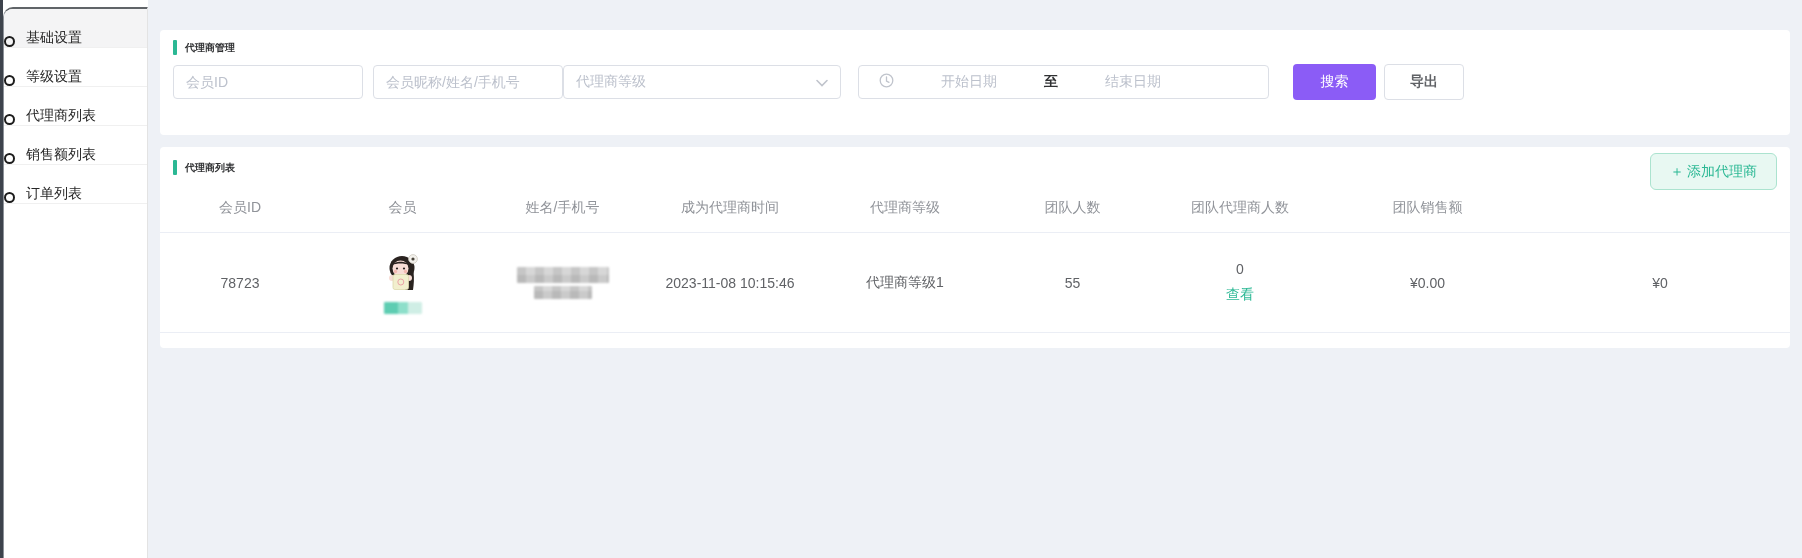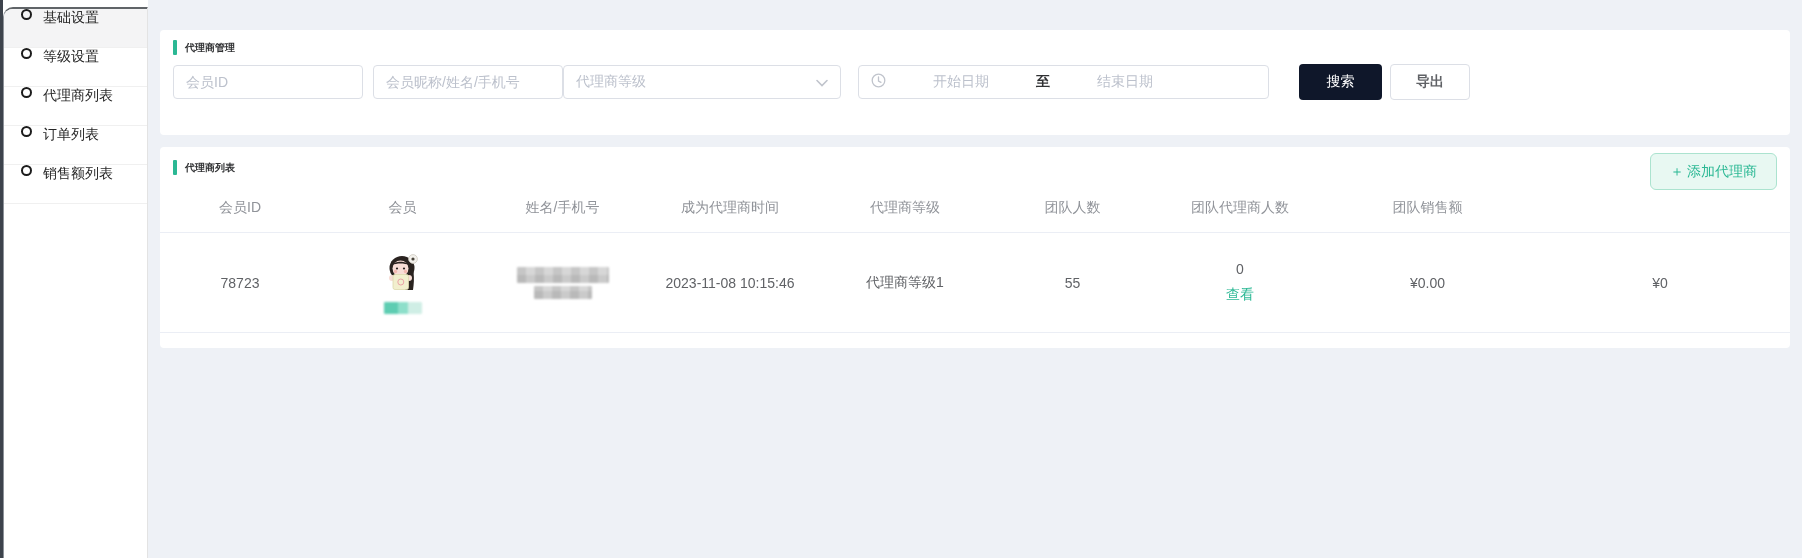--- a/index.html
+++ b/index.html
@@ -19,22 +19,22 @@
   .sidebar {
     position:absolute; left:3px; top:7px; width:145px; height:551px;
     background:#ffffff;
     border-top:2px solid #606468;
     border-left:1px solid #8d9299;
     border-right:1px solid #e3e3e3;
     border-top-left-radius:10px;
     overflow:hidden;
   }
   .sidebar-item {
-    height:39px; display:flex; align-items:flex-start; gap:11px;
-    padding-left:17px; border-bottom:1px solid #f0f0f0;
+    height:39px; display:flex; align-items:flex-end; gap:11px;
+    border-bottom:1px solid #f0f0f0;
     font-size:14px; color:#262626; cursor:pointer; background:#fff;
   }
   .sidebar-item:first-child { background:#f4f4f5; }
   .circle-icon {
     width:11px; height:11px; border:2px solid #1c1c1c; border-radius:50%; flex:0 0 auto;
   }
 
   
   .main { position:absolute; left:148px; top:0; width:1654px; height:558px; background:#eef1f6; }
   .card { position:absolute; left:12px; width:1630px; background:#fff; border-radius:4px; }
@@ -55,27 +55,27 @@
   .input-gap1 { margin-right:10px; }
   .input-gap2 { }
   .select-box {
     width:278px; height:34px; border:1px solid #dcdfe6; border-radius:4px;
     display:flex; align-items:center; justify-content:space-between;
     padding:0 12px; font-size:14px; color:#bcc1cc; background:#fff;
     margin-right:17px; cursor:pointer;
   }
   .date-box {
     width:411px; height:34px; border:1px solid #dcdfe6; border-radius:4px;
-    display:flex; align-items:center; padding:0 12px; background:#fff; cursor:pointer;
+    display:flex; align-items:center; padding:0 20px; background:#fff; cursor:pointer;
   }
   .date-box .ph { flex:0 0 150px; text-align:center; font-size:14px; color:#bcc1cc; }
   .date-box .sep { font-size:14px; color:#303133; font-weight:bold; }
   .btn-search {
-    margin-left:30px; width:83px; height:36px; border:none; border-radius:4px;
-    background:#0f172a; color:#fff; font-size:14px; cursor:pointer;
+    margin-left:24px; width:83px; height:36px; border:none; border-radius:4px;
+    background:#8b5cf6; color:#fff; font-size:14px; cursor:pointer;
     font-family:"Liberation Sans", sans-serif;
   }
   .btn-export {
     margin-left:8px; width:80px; height:36px; border:1px solid #dcdfe6; border-radius:4px;
     background:#fff; color:#606266; font-size:14px; cursor:pointer;
     font-family:"Liberation Sans", sans-serif;
     font-weight:bold;
   }
 
   
@@ -129,25 +129,25 @@
   <div class="sidebar-item">
     <span class="circle-icon"></span>
     <span>等级设置</span>
   </div>
   <div class="sidebar-item">
     <span class="circle-icon"></span>
     <span>代理商列表</span>
   </div>
   <div class="sidebar-item">
     <span class="circle-icon"></span>
+    <span>销售额列表</span>
+  </div>
+  <div class="sidebar-item">
+    <span class="circle-icon"></span>
     <span>订单列表</span>
-  </div>
-  <div class="sidebar-item">
-    <span class="circle-icon"></span>
-    <span>销售额列表</span>
   </div>
 </nav>
 
 <div class="main">
 
   <section class="card card-filter">
     <div class="section-title">
       <span class="green-bar"></span>
       <span class="section-title-text">代理商管理</span>
     </div>

